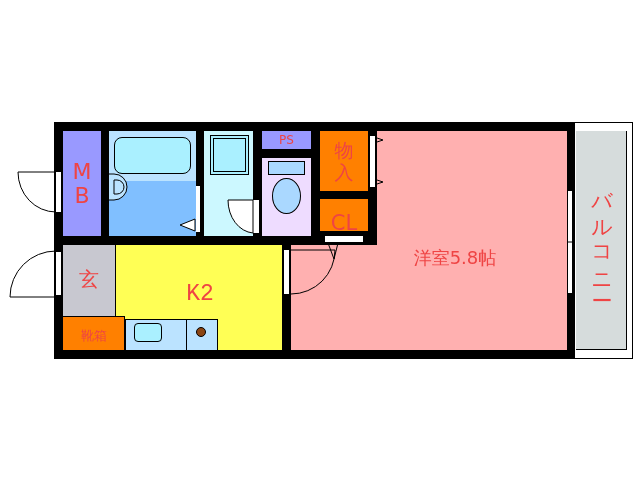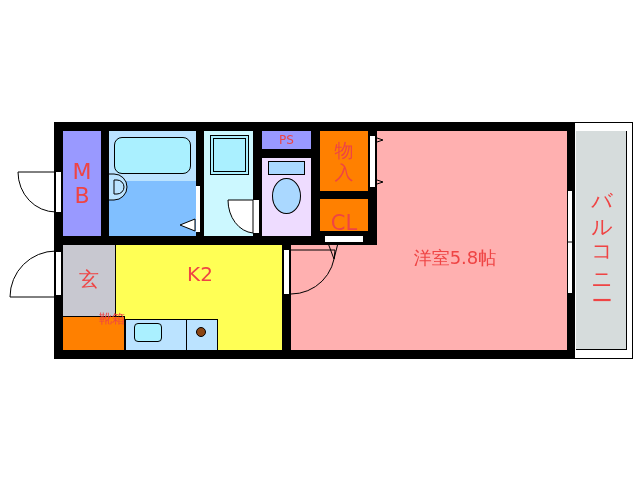--- a/index.html
+++ b/index.html
@@ -55,24 +55,24 @@
 <div class="lbl" style="left:320px;top:199px;width:48px;height:32px;font-size:21px;margin-top:8px;">CL</div>
 <div class="abs wall" style="left:311px;top:231px;width:66px;height:14px;"></div>
 <div class="abs" style="left:325px;top:236px;width:38px;height:6px;background:#fff;"></div>
 
 <div class="abs wall" style="left:63px;top:236px;width:248px;height:9px;"></div>
 
 <div class="abs" style="left:63px;top:245px;width:52px;height:71px;background:#c8c8d0;"></div>
 <div class="lbl" style="left:63px;top:262px;width:52px;height:34px;font-size:20px;">玄</div>
 
 <div class="abs" style="left:115px;top:245px;width:167px;height:105px;background:#ffff55;border-left:1px solid #000;"></div>
-<div class="lbl" style="left:160px;top:254px;width:80px;height:40px;font-size:20px;">K2</div>
+<div class="lbl" style="left:160px;top:274px;width:80px;height:40px;font-size:23px;font-family:Liberation Mono, monospace;">K2</div>
 
 <div class="abs" style="left:63px;top:316px;width:62px;height:34px;background:#ff8000;border-top:1px solid #000;border-right:1px solid #000;"></div>
-<div class="lbl" style="left:63px;top:303px;width:62px;height:30px;font-size:13px;padding-left:18px;">靴箱</div>
+<div class="lbl" style="left:63px;top:320px;width:62px;height:30px;font-size:13px;">靴箱</div>
 
 <div class="abs" style="left:125px;top:319px;width:62px;height:31px;background:#bbe3ff;border:1px solid #000;border-bottom:none;"></div>
 <div class="abs" style="left:134px;top:323px;width:28px;height:19px;background:#aaf0ff;border:1px solid #000;border-radius:4px;"></div>
 <div class="abs" style="left:186px;top:319px;width:32px;height:31px;background:#bbe3ff;border:1px solid #000;border-bottom:none;"></div>
 <div class="abs" style="left:196px;top:327px;width:10px;height:10px;background:#8b4513;border:1px solid #000;border-radius:50%;"></div>
 
 <div class="abs wall" style="left:282px;top:236px;width:9px;height:114px;"></div>
 <div class="abs" style="left:284px;top:250px;width:5px;height:44px;background:#fff;"></div>
 
 <div class="abs" style="left:377px;top:131px;width:190px;height:100px;background:#ffb0b0;"></div>

